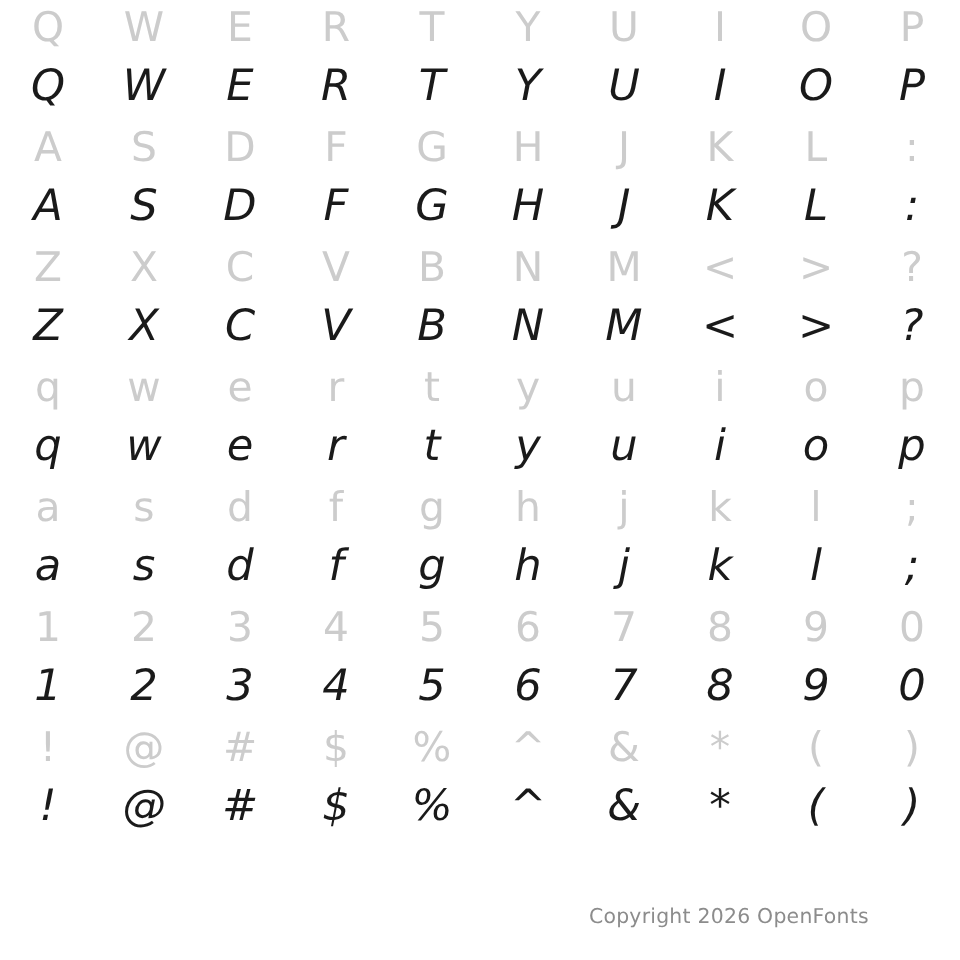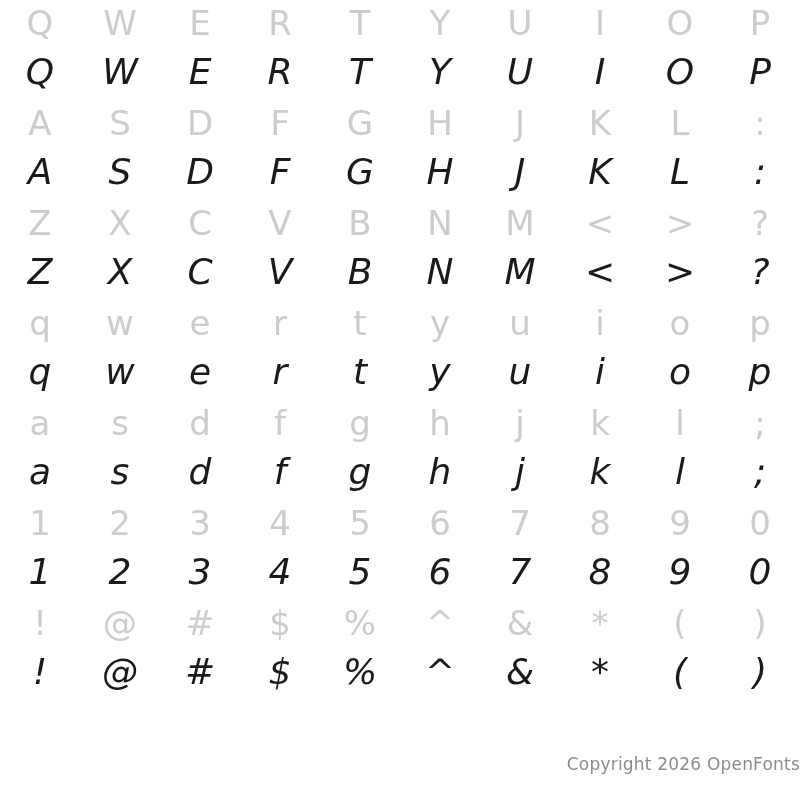--- a/index.html
+++ b/index.html
@@ -62,20 +62,21 @@
     font-style: italic;
     font-weight: 400;
     padding-top: 4px;
   }
   #copyright {
     position: absolute;
     left: 0;
     right: 0;
     bottom: 26px;
     text-align: right;
+    padding-right: 76px;
     color: #8c8c8c;
     font-size: 17px;
     font-family: "DejaVu Sans", sans-serif;
     letter-spacing: 0.2px;
   }
 </style>
 </head>
 <body>
 
 <div id="sheet">

